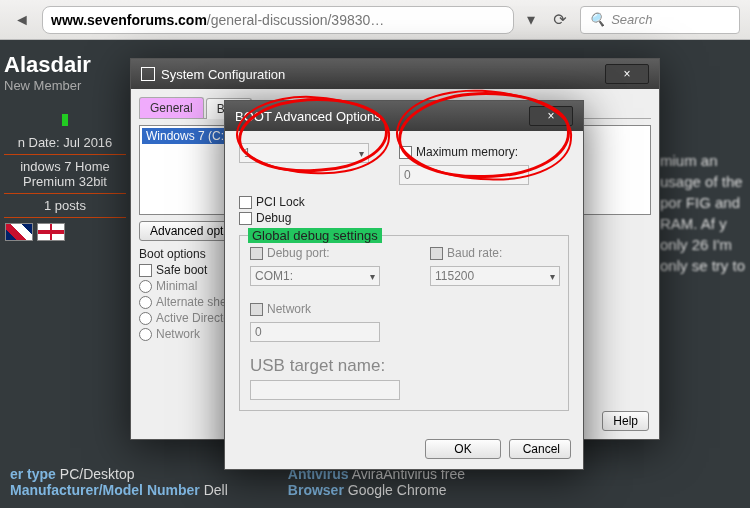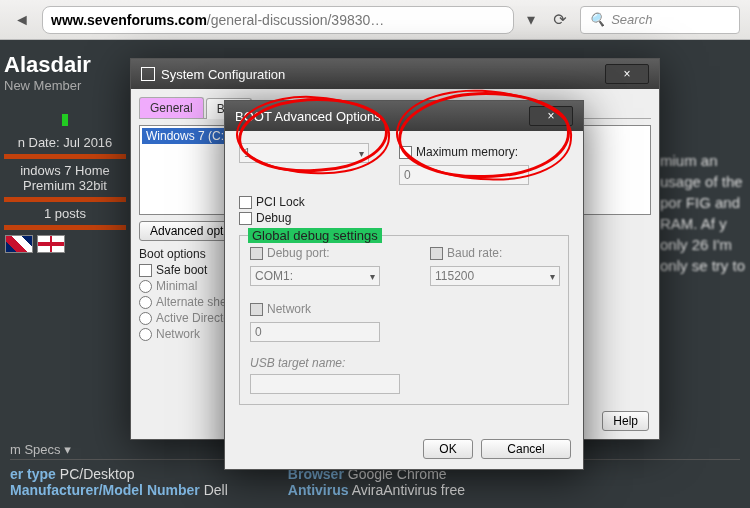--- a/index.html
+++ b/index.html
@@ -12,21 +12,21 @@
   .url-box .host { font-weight:bold; color:#000; }
   .url-box .path { color:#777; }
   .search-box { width:160px; height:28px; background:#fff; border:1px solid #bbb; border-radius:4px; display:flex; align-items:center; padding:0 8px; font-size:13px; color:#888; font-style:italic; gap:6px;}
   .dd { width:18px; text-align:center; color:#555;}
 
   
   .forum { position:absolute; top:40px; left:0; right:0; bottom:0; background:#343a3d; color:#ddd; filter:none; }
   .sidebar { position:absolute; left:0; top:0; width:130px; padding:6px 4px; font-size:14px;}
   .sidebar .name { font-size:22px; font-weight:bold; color:#fff; margin-top:6px;}
   .sidebar .role { font-size:13px; color:#aaa; margin-bottom:20px;}
-  .stat { border-bottom:5px solid #c2410c; padding:4px 2px; font-size:13px; color:#ddd; text-align:center;}
+  .stat { border-bottom:1px solid #c2410c; padding:4px 2px; font-size:13px; color:#ddd; text-align:center;}
   .flags { display:flex; gap:6px; padding:6px 2px; }
   .flag { width:26px; height:16px; }
   .flag-uk { background:linear-gradient(45deg,#012169 25%,#c8102e 25% 50%,#fff 50% 75%,#012169 75%); outline:1px solid #888;}
   .flag-en { background:#fff; position:relative; outline:1px solid #888;}
   .flag-en::before{content:"";position:absolute;left:45%;top:0;width:10%;height:100%;background:#c8102e;}
   .flag-en::after{content:"";position:absolute;top:40%;left:0;height:20%;width:100%;background:#c8102e;}
 
   .right-text { position:absolute; right:0; top:110px; width:90px; font-size:15px; color:#ddd; line-height:1.4; filter:blur(1.2px);}
   .bottom-specs { position:absolute; left:0; right:0; bottom:0; padding:6px 10px 10px; font-size:14px; }
   .bottom-specs .hdr { color:#bbb; border-bottom:1px solid #555; padding-bottom:2px; margin-bottom:6px; font-size:13px;}
@@ -105,29 +105,28 @@
     <div class="stat">1 posts</div>
     <div class="flags">
       <div class="flag flag-uk"></div>
       <div class="flag flag-en"></div>
     </div>
   </div>
   <div class="right-text">mium an usage of the por
 
 FIG and RAM. Af y only 26 I'm only se try to</div>
   <div class="bottom-specs">
-    <div class="hdr">m Specs ▾</div>
     <div class="cols">
       <div>
         <div><b>er type</b> <span>PC/Desktop</span></div>
         <div><b>Manufacturer/Model Number</b> <span>Dell</span></div>
       </div>
       <div>
+        <div><b>Antivirus</b> <span>AviraAntivirus free</span></div>
         <div><b>Browser</b> <span>Google Chrome</span></div>
-        <div><b>Antivirus</b> <span>AviraAntivirus free</span></div>
       </div>
     </div>
   </div>
 </div>
 
 <div class="win sysconf">
   <div class="win-title">
     <span class="dlg-ico"></span>
     <span>System Configuration</span>
     <span class="spacer"></span>
@@ -219,41 +218,41 @@
           </div>
           <div style="height:6px"></div>
           <div class="chk grey">
               <span class="box" style="background:#ddd"></span>
               <span>Network</span>
             </div>
           <div class="txt disabled">
               <span>0</span>
             </div>
           <div style="height:6px"></div>
-          <div class="grey" style="font-size:12px;font-style:italic;">USB target name:</div>
+          <div class="grey" style="font-size:17px;">USB target name:</div>
           <div class="txt disabled" style="width:150px">
               <span></span>
             </div>
         </div>
         <div class="col">
           <div class="chk grey">
               <span class="box" style="background:#ddd"></span>
               <span>Baud rate:</span>
             </div>
           <div class="combo disabled">
             <span>115200</span>
             <span class="arrow">▾</span>
           </div>
         </div>
       </div>
     </div>
 
     <div class="adv-foot">
-      <div class="wbtn" style="width:50px;text-align:center;">OK</div>
-      <div class="wbtn" style="width:90px;text-align:center;">Cancel</div>
+      <div class="wbtn" style="width:76px;text-align:center;">OK</div>
+      <div class="wbtn" style="width:62px;text-align:right;">Cancel</div>
     </div>
   </div>
 </div>
 
 <div class="scribble scr1"></div>
 <div class="scribble scr1b"></div>
 <div class="scribble scr2"></div>
 <div class="scribble scr2b"></div>
 
 </body></html>

